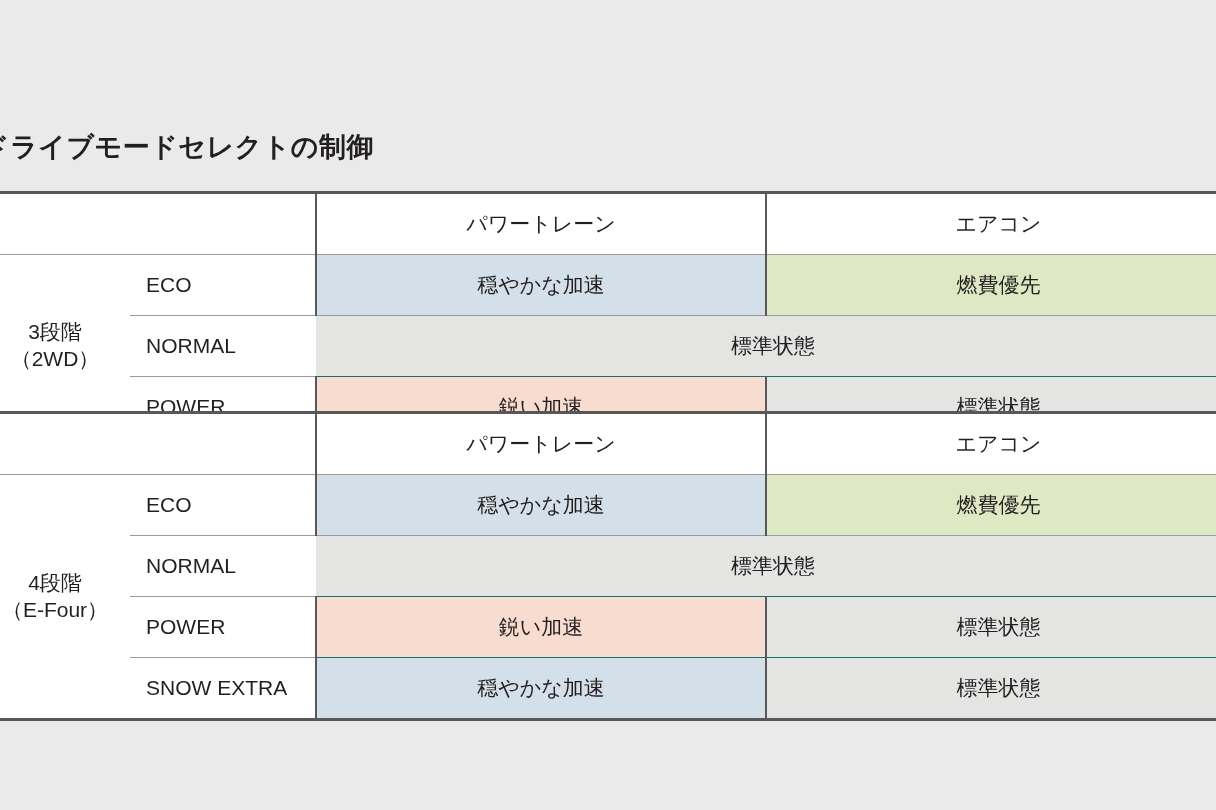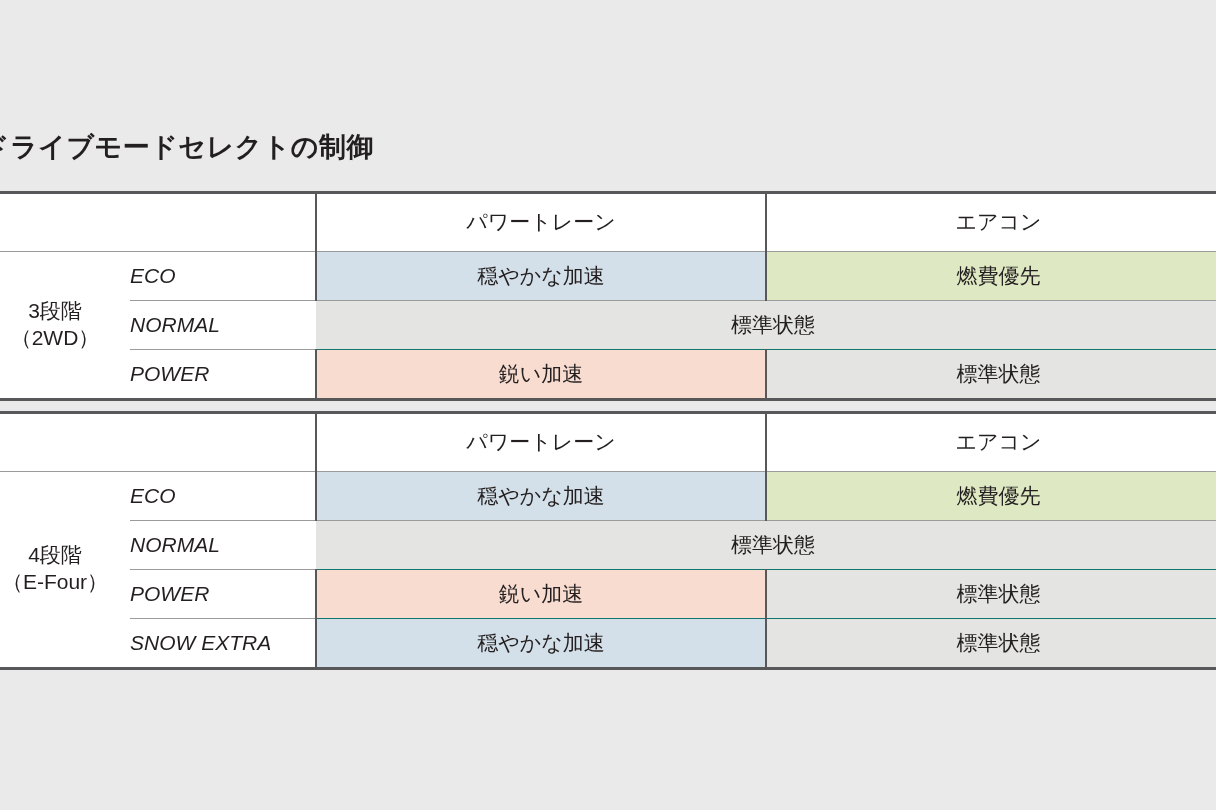--- a/index.html
+++ b/index.html
@@ -44,21 +44,21 @@
   #table-4step { top: 411px; }
 
   table.mode-table {
     border-collapse: collapse;
     table-layout: fixed;
     width: 100%;
     background: #ffffff;
   }
   table.mode-table td,
   table.mode-table th {
-    padding: 0;
+    padding: 16px;
     margin: 0;
     font-weight: normal;
     font-size: 21px;
     color: #231f20;
     vertical-align: middle;
     box-sizing: border-box;
   }
 
   
   col.c-label { width: 150px; }
@@ -83,21 +83,20 @@
     text-align: center;
     line-height: 1.28;
     background: #ffffff;
     padding-right: 4px;
   }
   td.mode-cell {
     text-align: left;
     padding-left: 35px;
     background: #ffffff;
     border-top: 1px solid #9b9b9b;
-    font-style: italic;
   }
   td.value-cell {
     text-align: center;
     border-top: 1px solid #0f766e;
   }
 
   
   tr.head-row td.hdr-underline { border-bottom: 1px solid #9b9b9b; }
 
   

